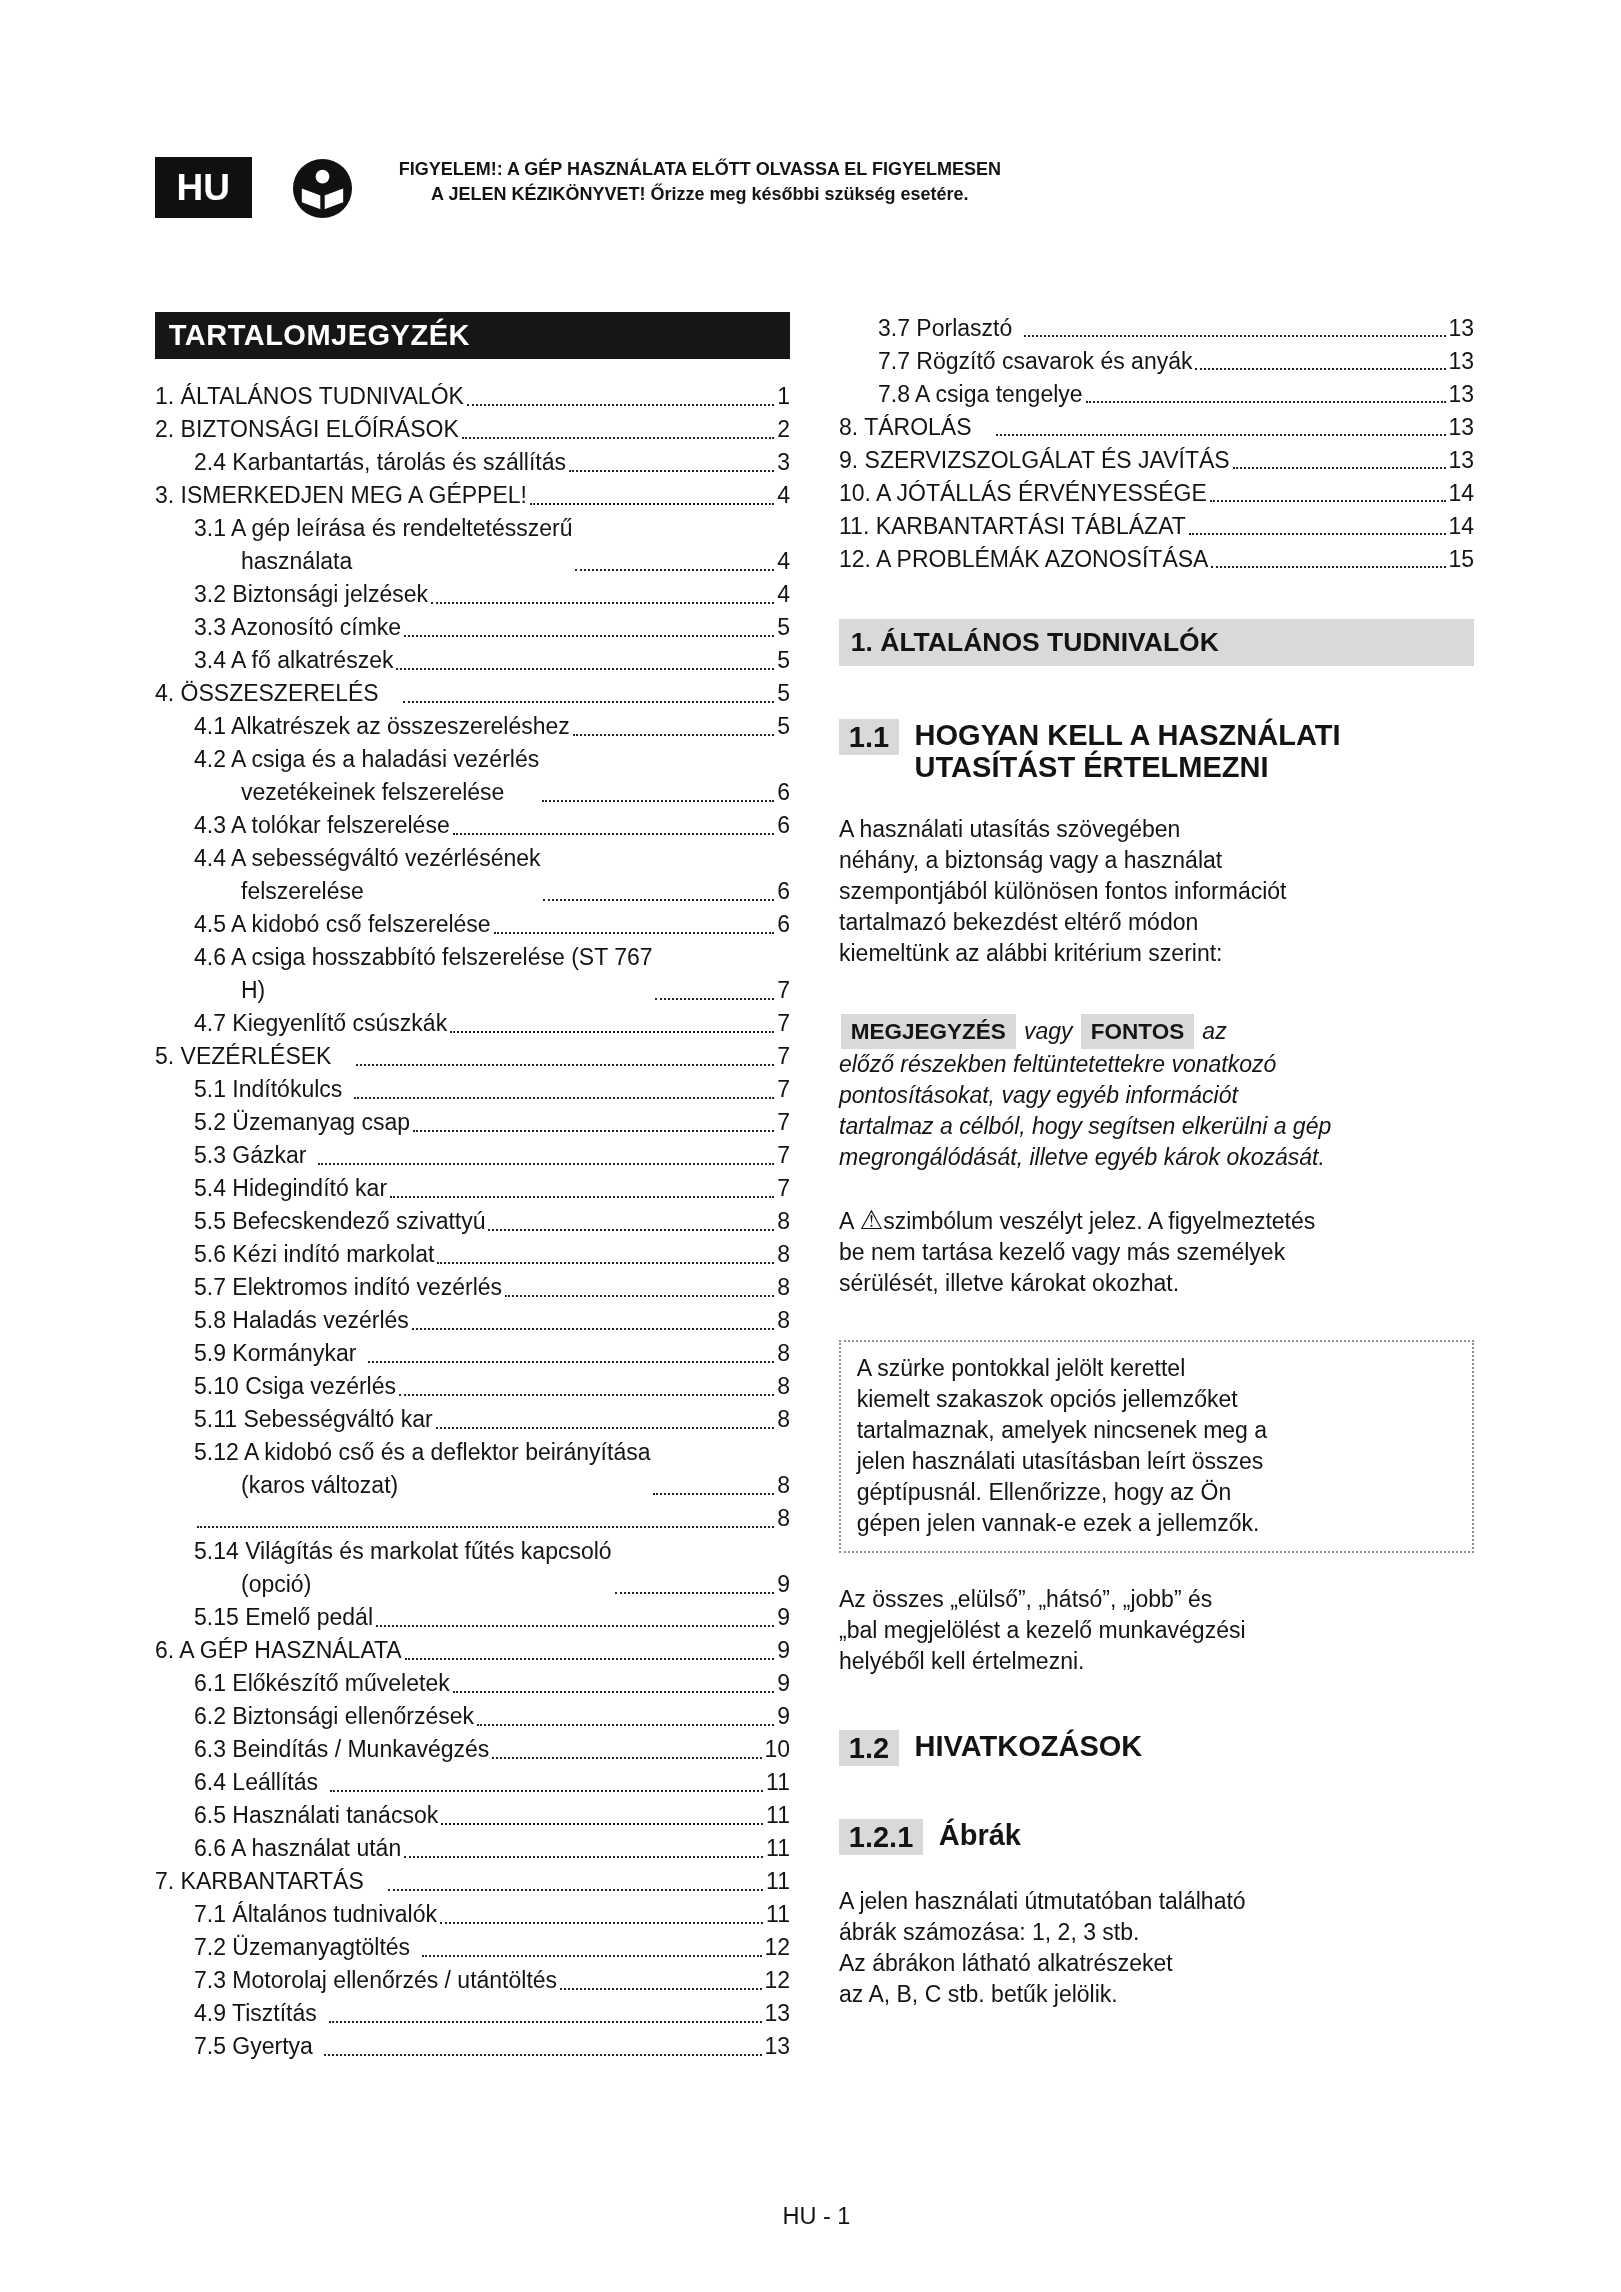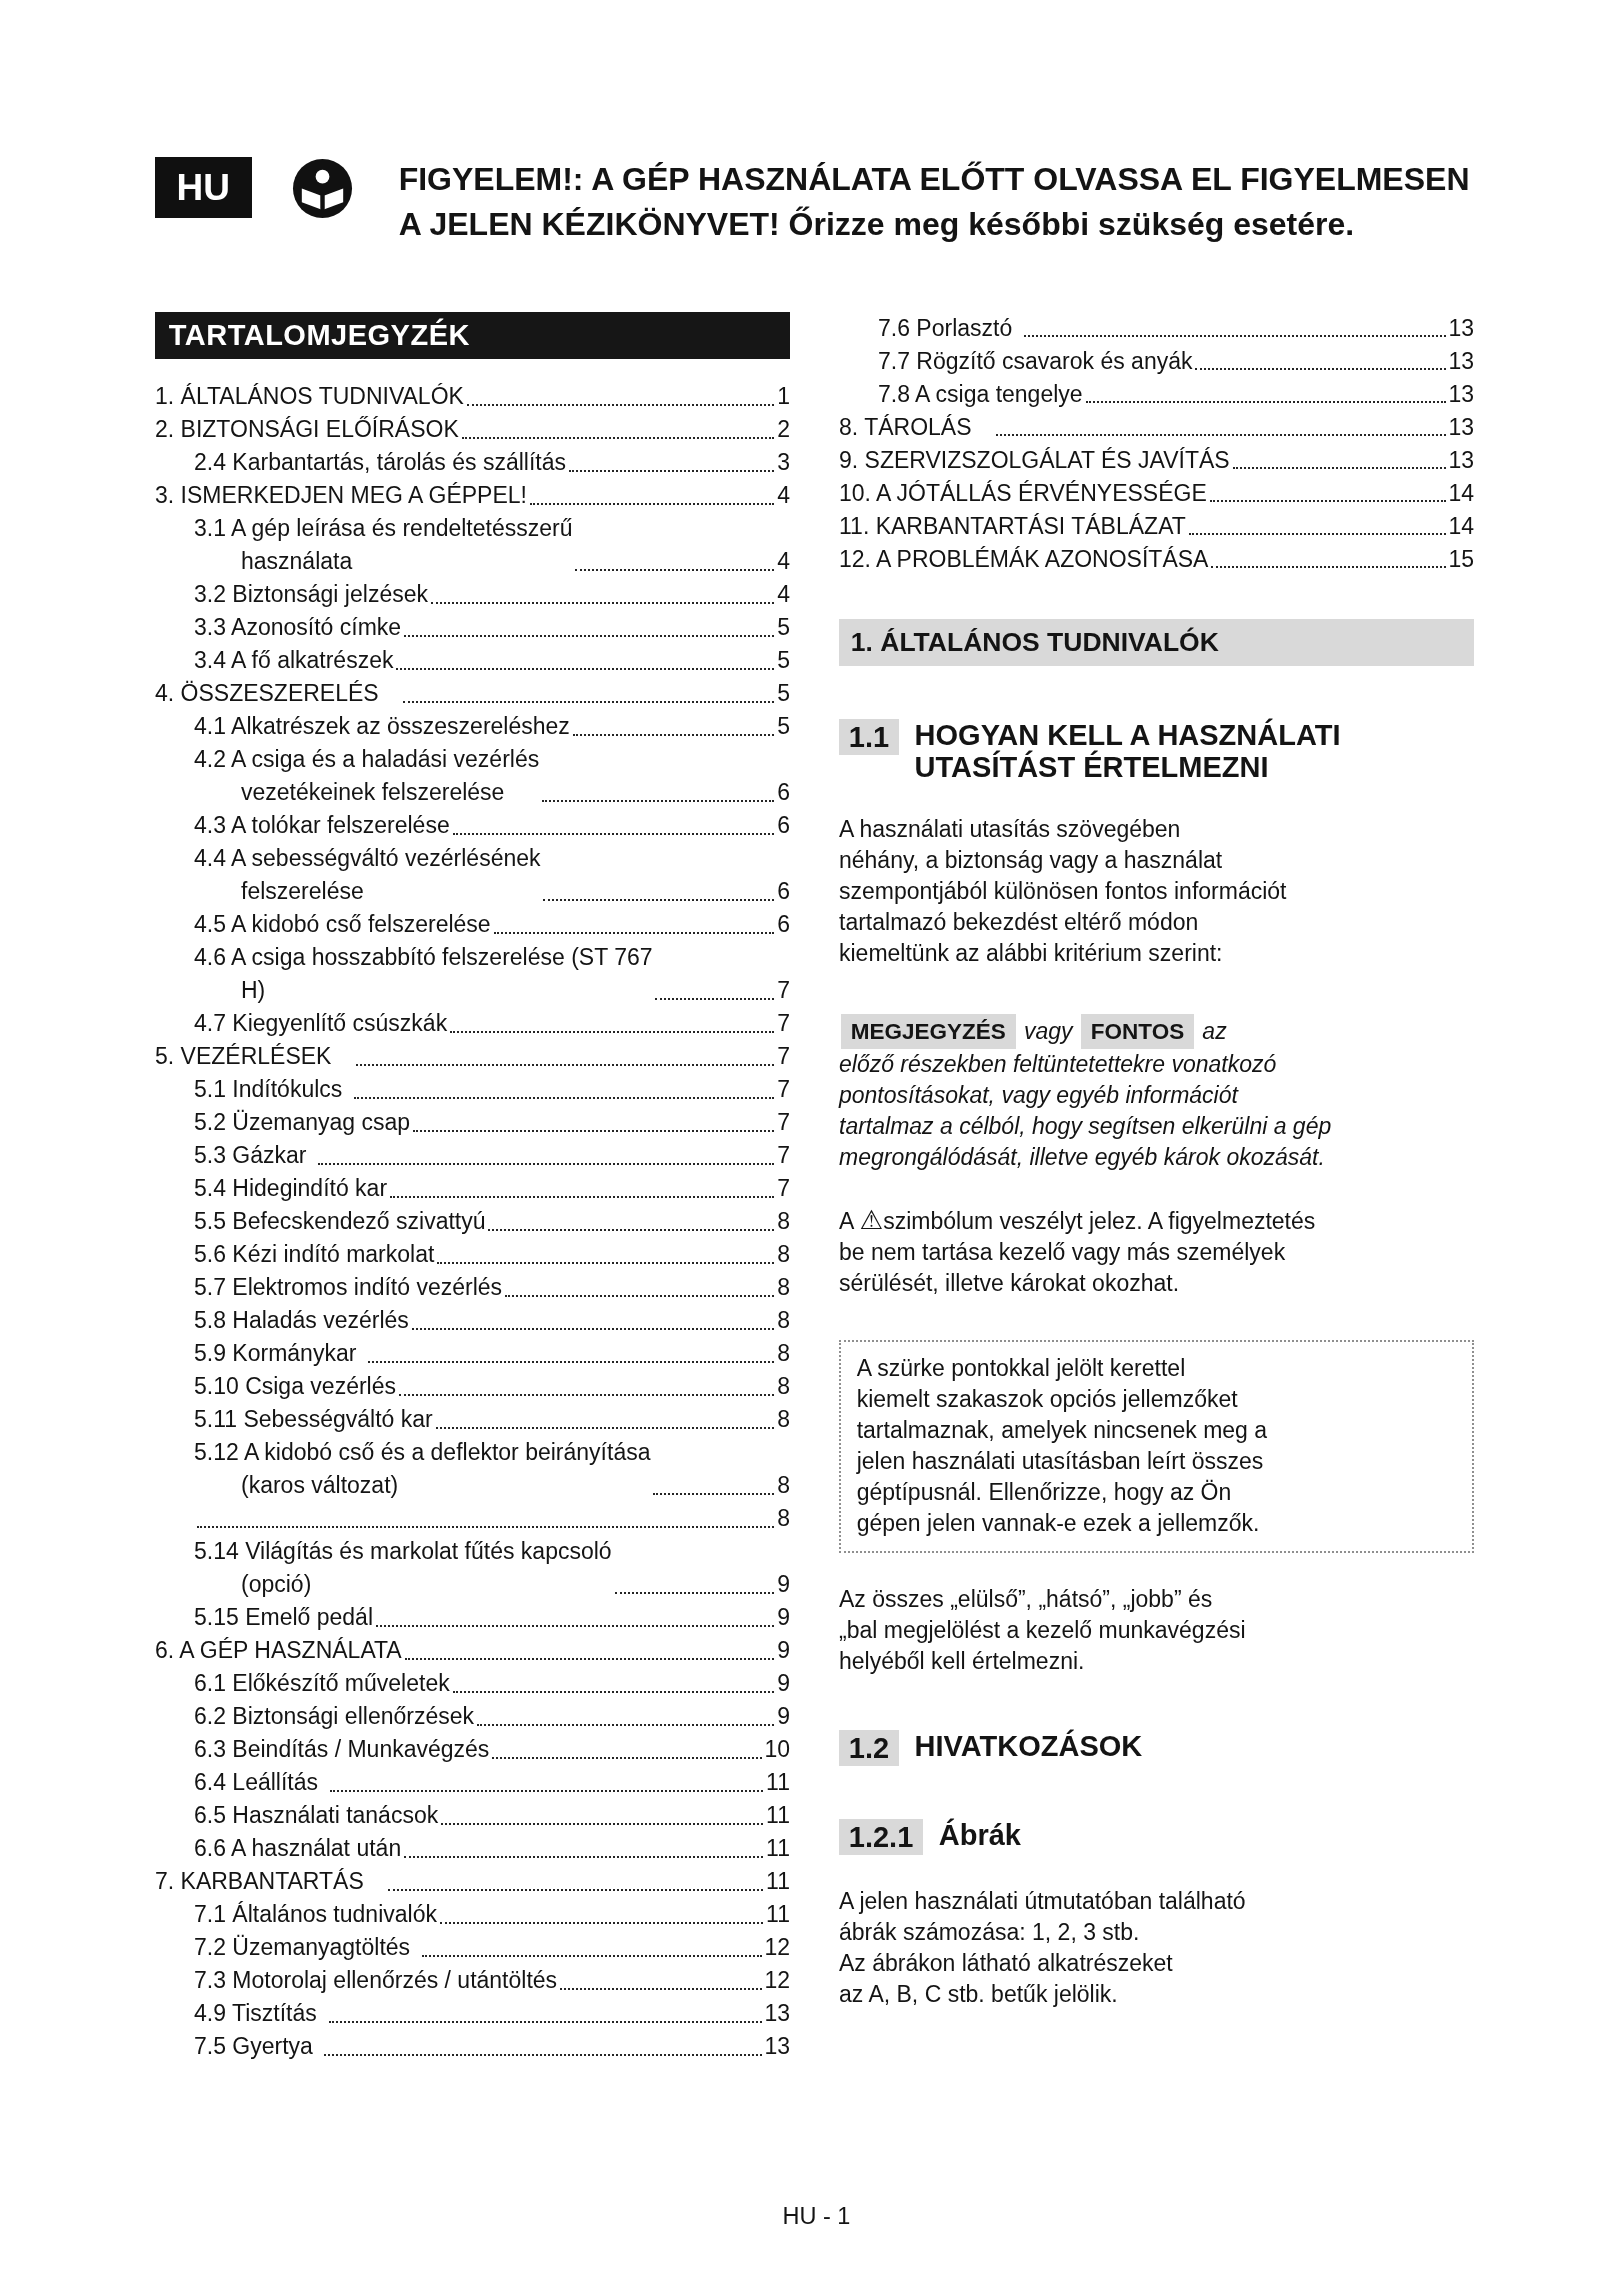--- a/index.html
+++ b/index.html
@@ -9,21 +9,21 @@
     background: #ffffff;
     font-family: "Liberation Sans", "DejaVu Sans", sans-serif;
     color: #141414;
   }
   .page { position: relative; width: 1621px; height: 2293px; overflow: hidden; background: #fff; }
 
   
   .top { position: absolute; left: 155px; top: 157px; right: 118px; display: flex; align-items: flex-start; }
   .hu-badge { background: #101010; color: #fff; font-weight: 700; font-size: 37px; line-height: 1; padding: 11.8px 21.6px; }
   .reader-icon { margin-left: 39px; width: 63px; height: 63px; flex: 0 0 auto; }
-  .warn-text { margin-left: 45px; font-weight: 700; font-size: 32px; line-height: 1.4; padding-top: 0; white-space: pre-line; }
+  .warn-text { margin-left: 45px; font-weight: 700; font-size: 18px; line-height: 1.4; padding-top: 0; white-space: pre-line; text-align: center; }
 
   
   .col { position: absolute; top: 312px; width: 635px; }
   .col-left { left: 155px; }
   .col-right { left: 839px; }
 
   
   .toc-title { margin: 0 0 21.6px 0; background: #161616; color: #fff; font-size: 29px; font-weight: 700; padding: 6.9px 13.7px; letter-spacing: 0.5px; }
   .toc-list { display: block; }
   .toc-row { display: flex; align-items: flex-end; line-height: 33px; font-size: 23px; }
@@ -347,21 +347,21 @@
           <span class="leader"></span>
           <span class="pg">13</span>
         </div>
       </div>
   </section>
 
   <section class="col col-right">
     <div class="toc-list">
 
         <div class="toc-row ind">
-          <span class="t">7.6 Porlasztó</span>
+          <span class="t">3.7 Porlasztó</span>
           <span class="leader"></span>
           <span class="pg">13</span>
         </div>
 
         <div class="toc-row ind">
           <span class="t">7.7 Rögzítő csavarok és anyák</span>
           <span class="leader"></span>
           <span class="pg">13</span>
         </div>
 

